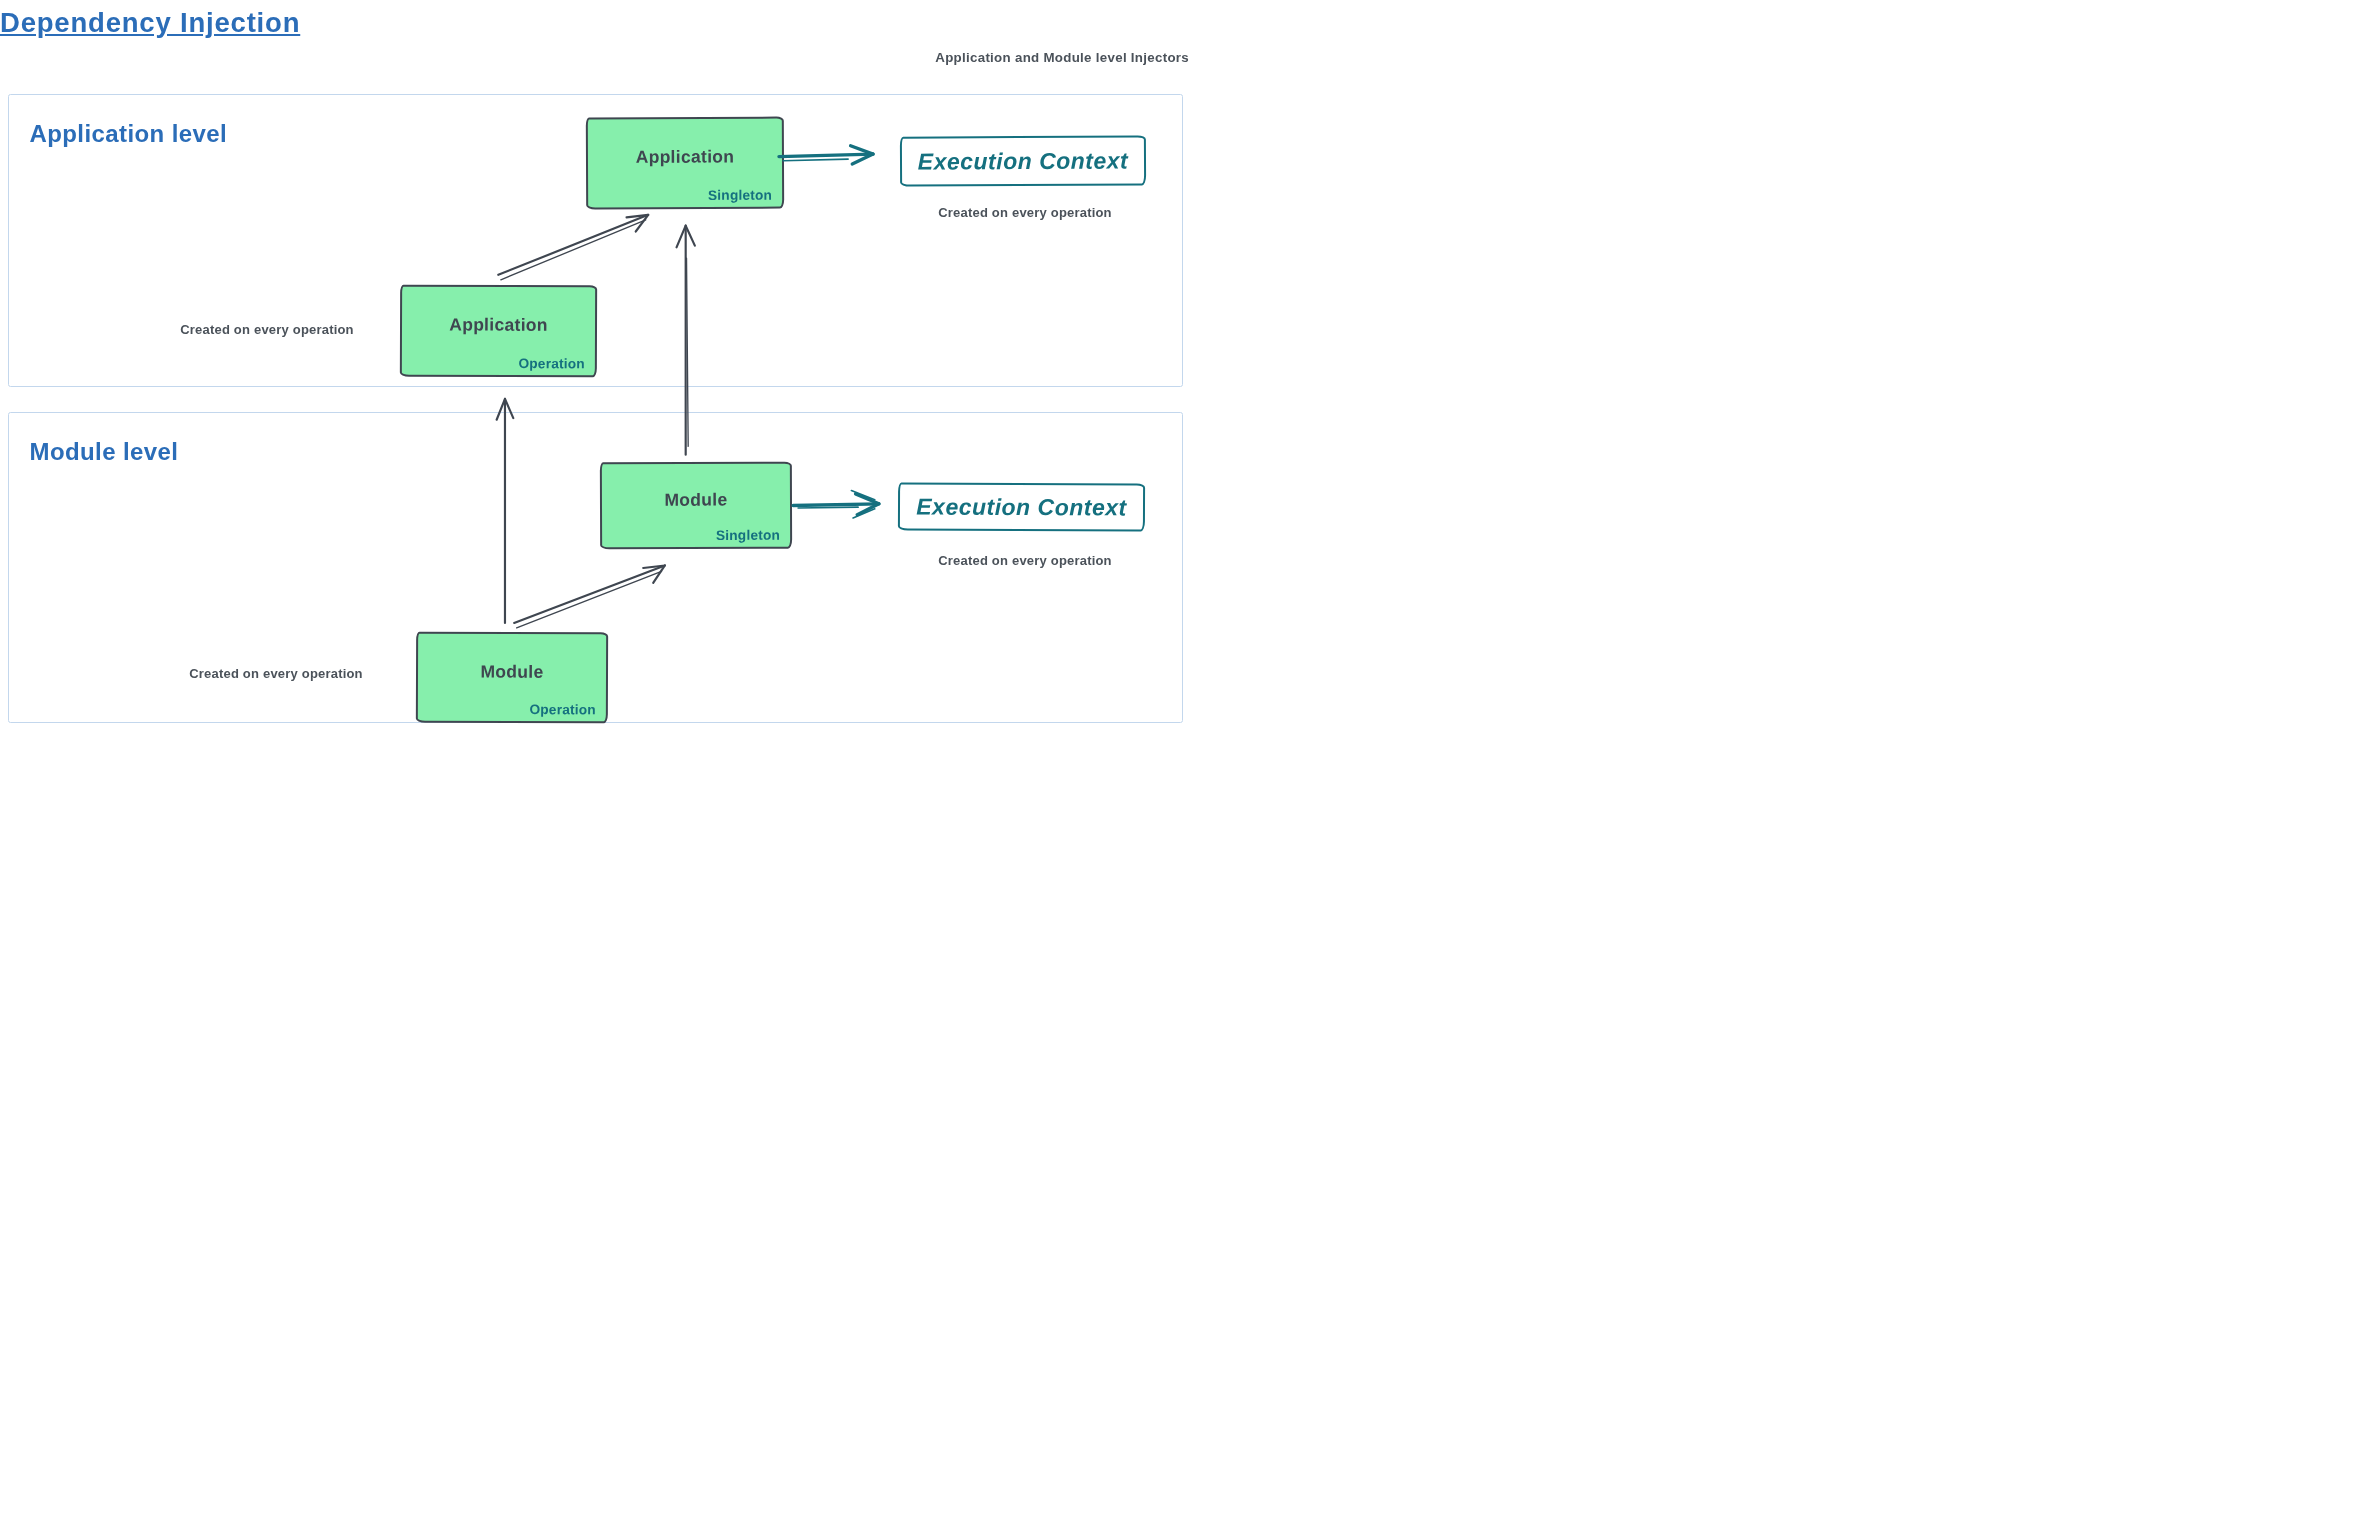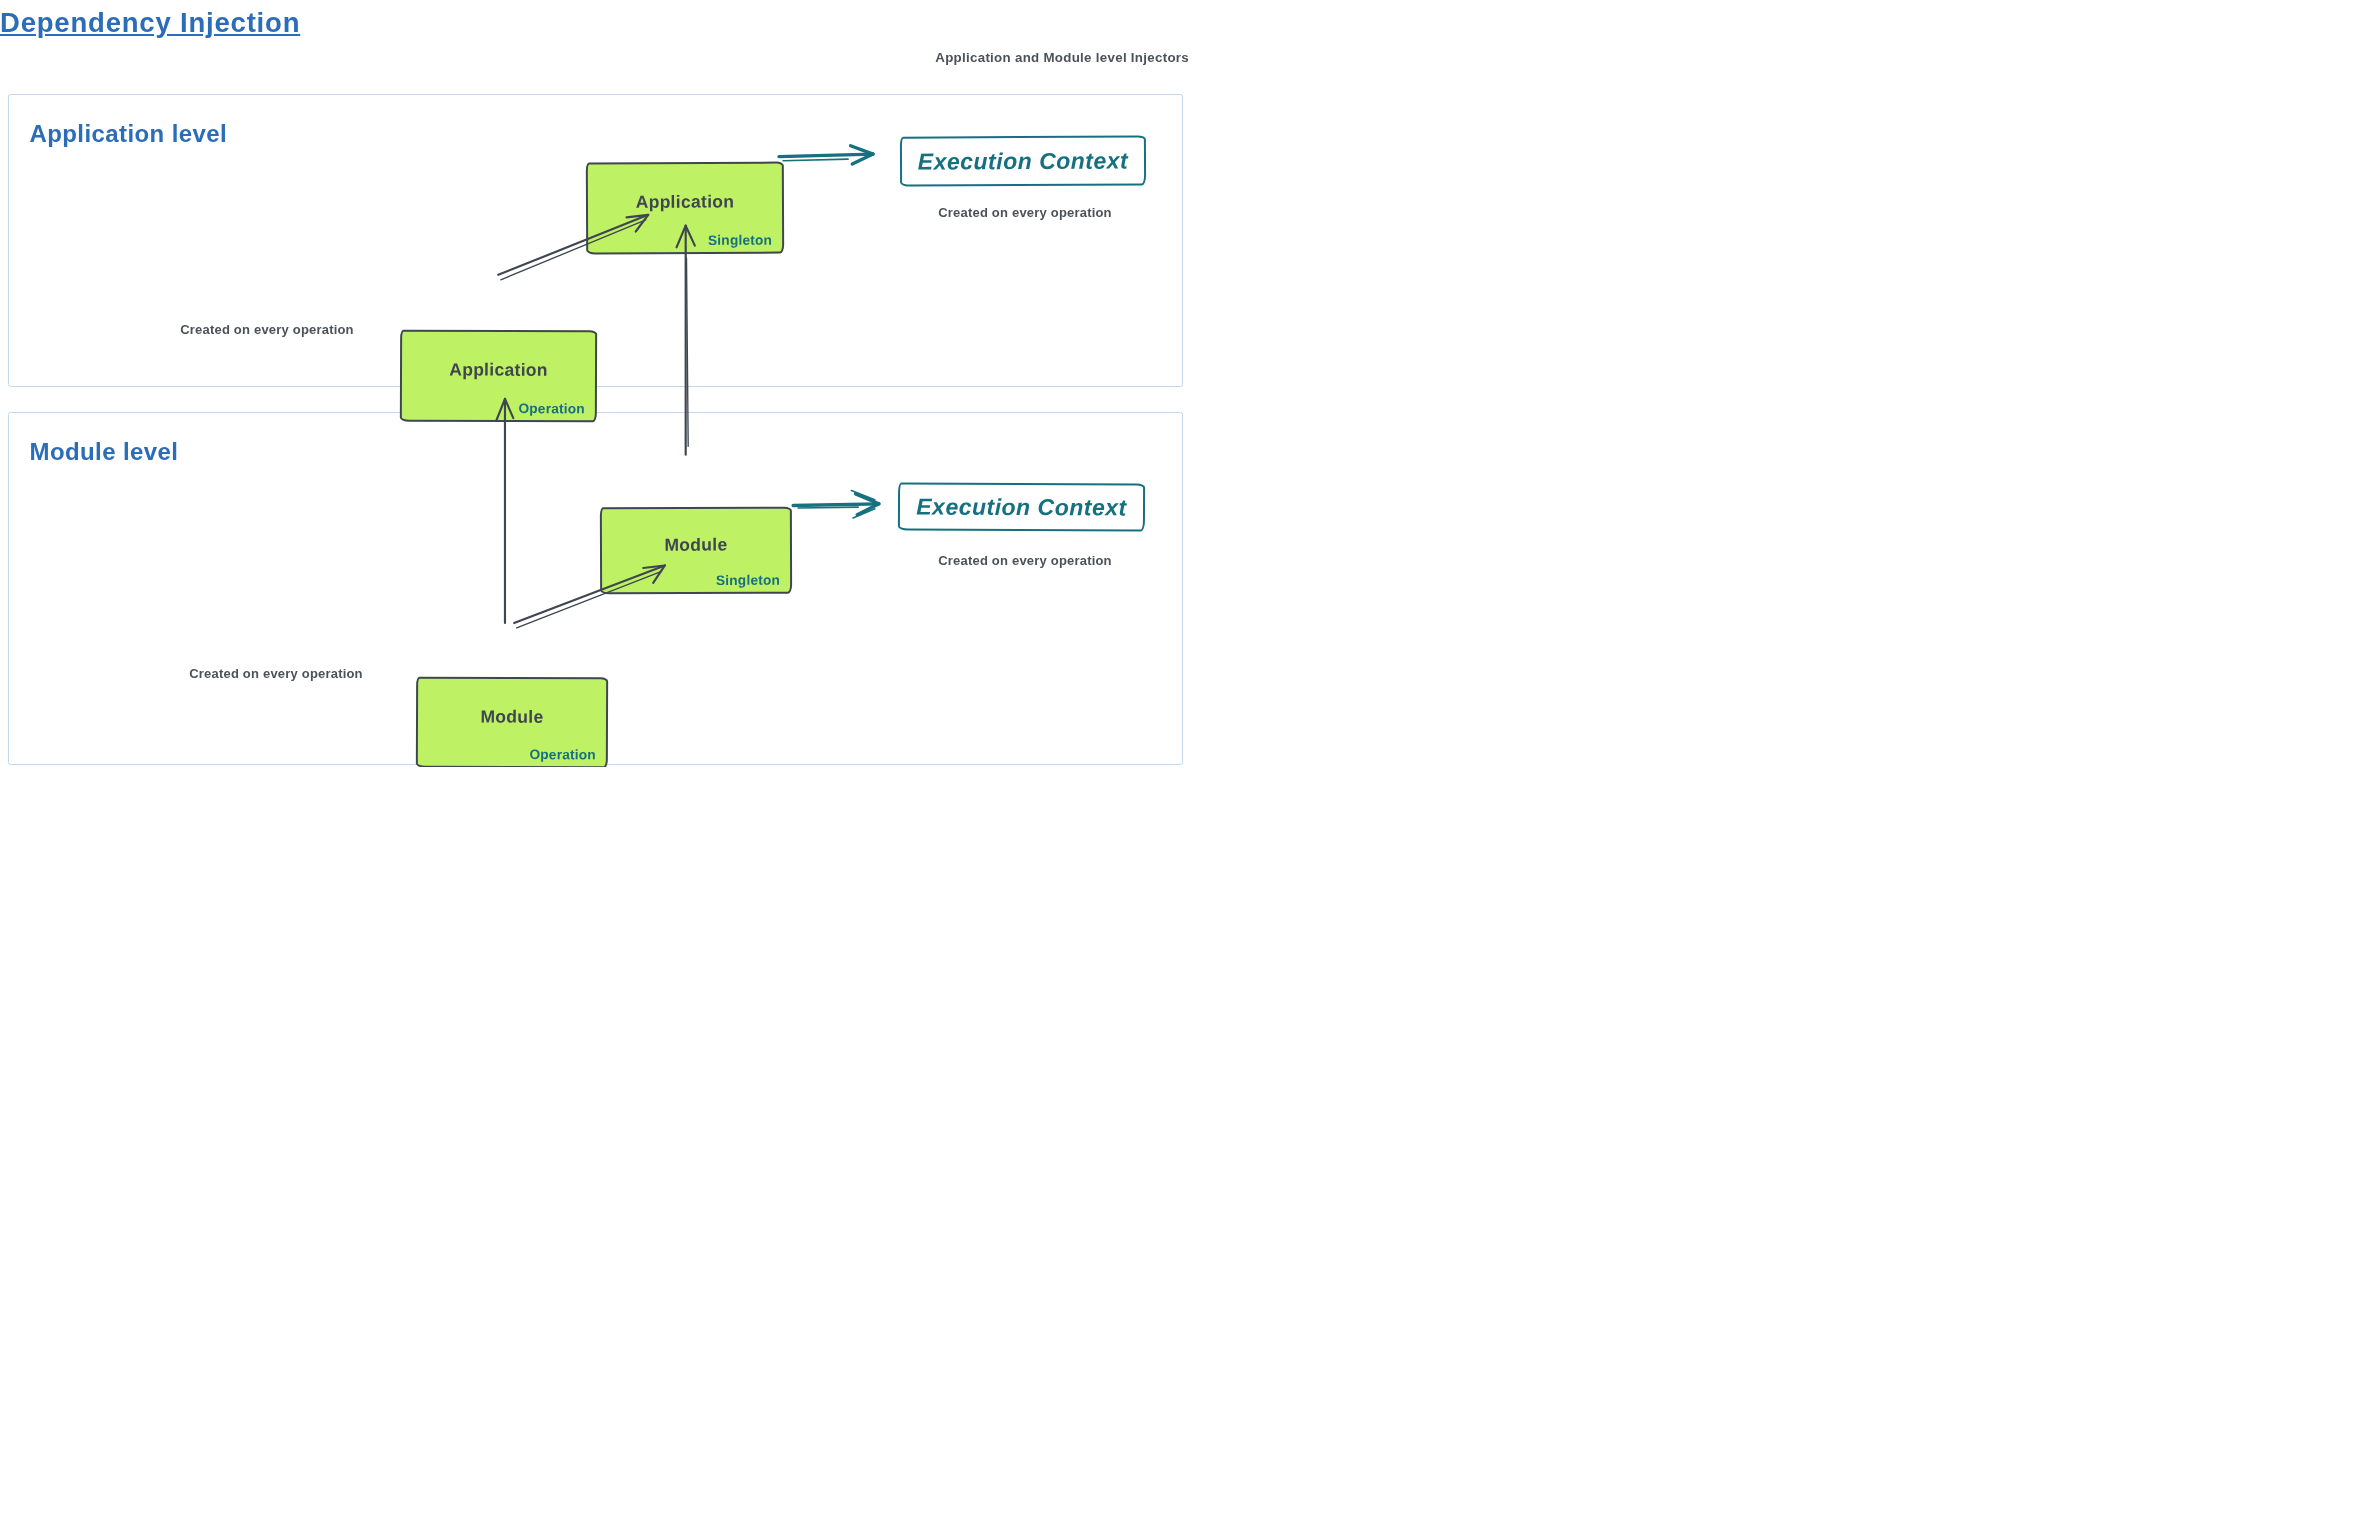--- a/index.html
+++ b/index.html
@@ -33,34 +33,33 @@
     color:var(--gray);
   }
   
   .panel{
     position:absolute;
     border:1.2px solid var(--panel);
     border-radius:2.5px;
     background:transparent;
   }
   .panel.app{left:7.5px;top:94px;width:1175px;height:293px;}
-  .panel.module{left:7.5px;top:412px;width:1175px;height:353px;}
+  .panel.module{left:7.5px;top:412px;width:1175px;height:311px;}
   .panel-label{
     position:absolute;left:21px;top:25px;
     font-size:24px;font-weight:700;letter-spacing:0.4px;
     color:var(--blue);
     white-space:nowrap;
   }
   
   .node{
     position:absolute;
     border:2.1px solid var(--ink);
     border-radius:3.3px 7.5px 4.2px 9.2px / 8.3px 4.2px 9.2px 4.2px;
-    background:#bef264;
-    margin-top:45px;
+    background:#86efac;
   }
   .node .node-title{
     position:absolute;left:0;right:0;top:50%;
     transform:translateY(-78%);
     text-align:center;
     font-size:17.5px;font-weight:600;letter-spacing:0.3px;
     color:var(--ink);
   }
   .node .node-tag{
     position:absolute;right:10px;bottom:4.2px;

